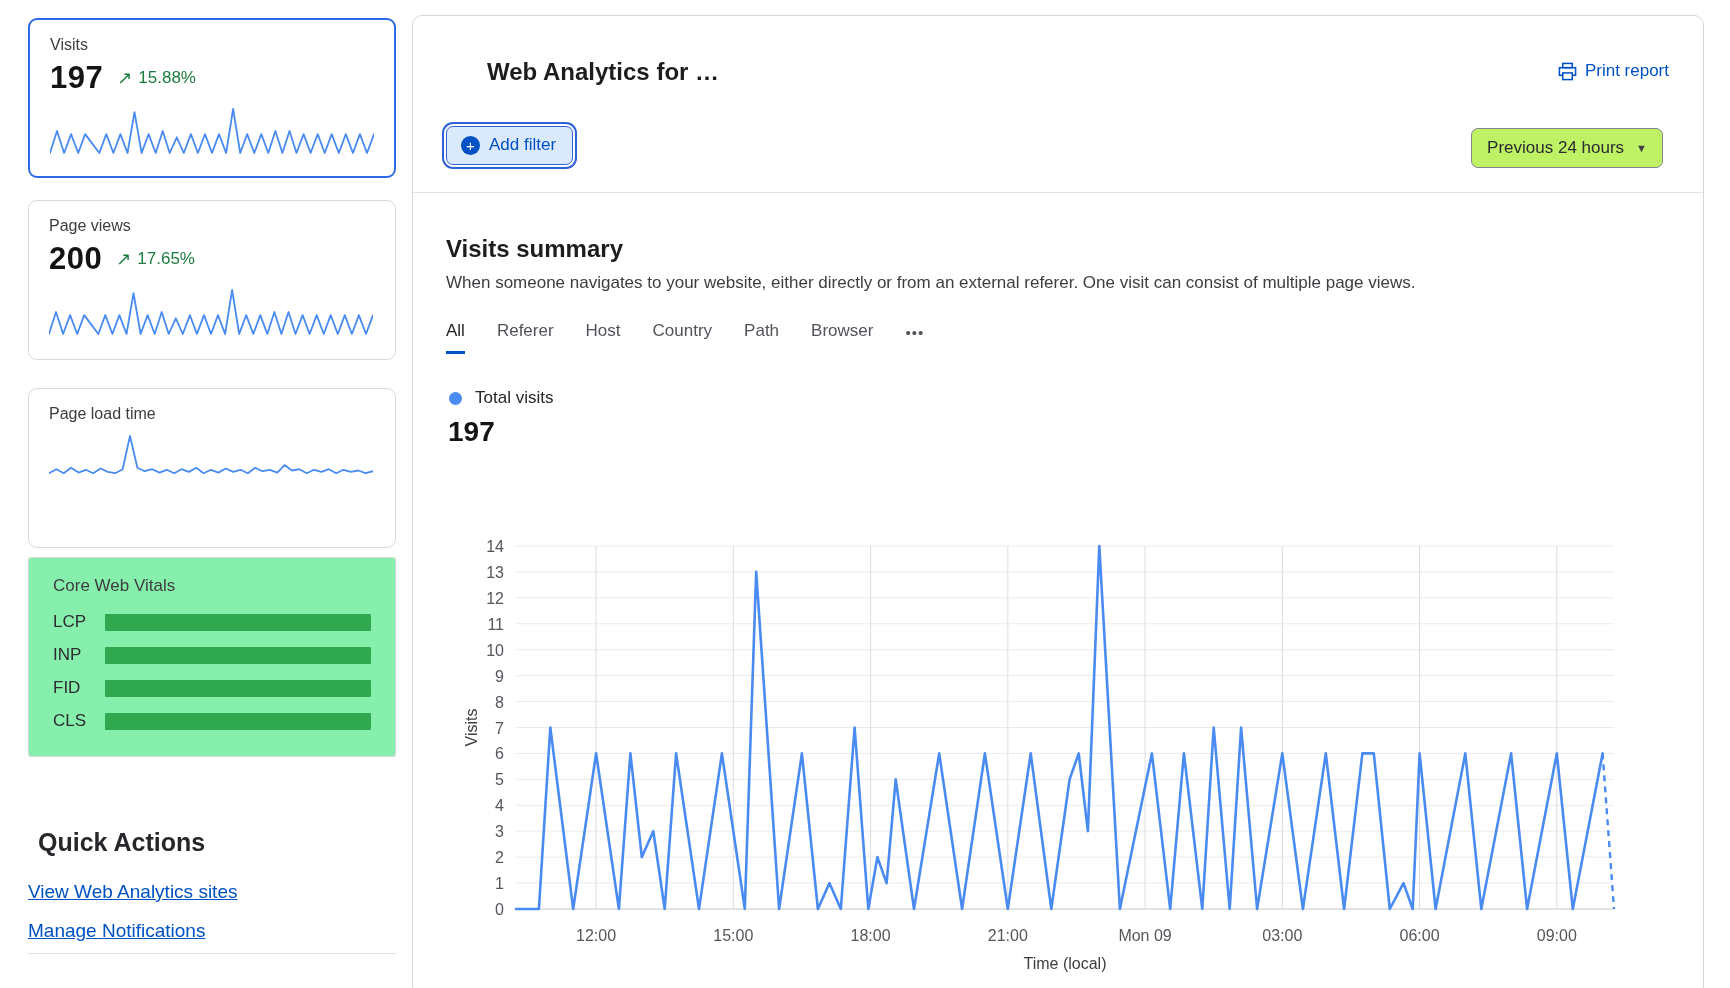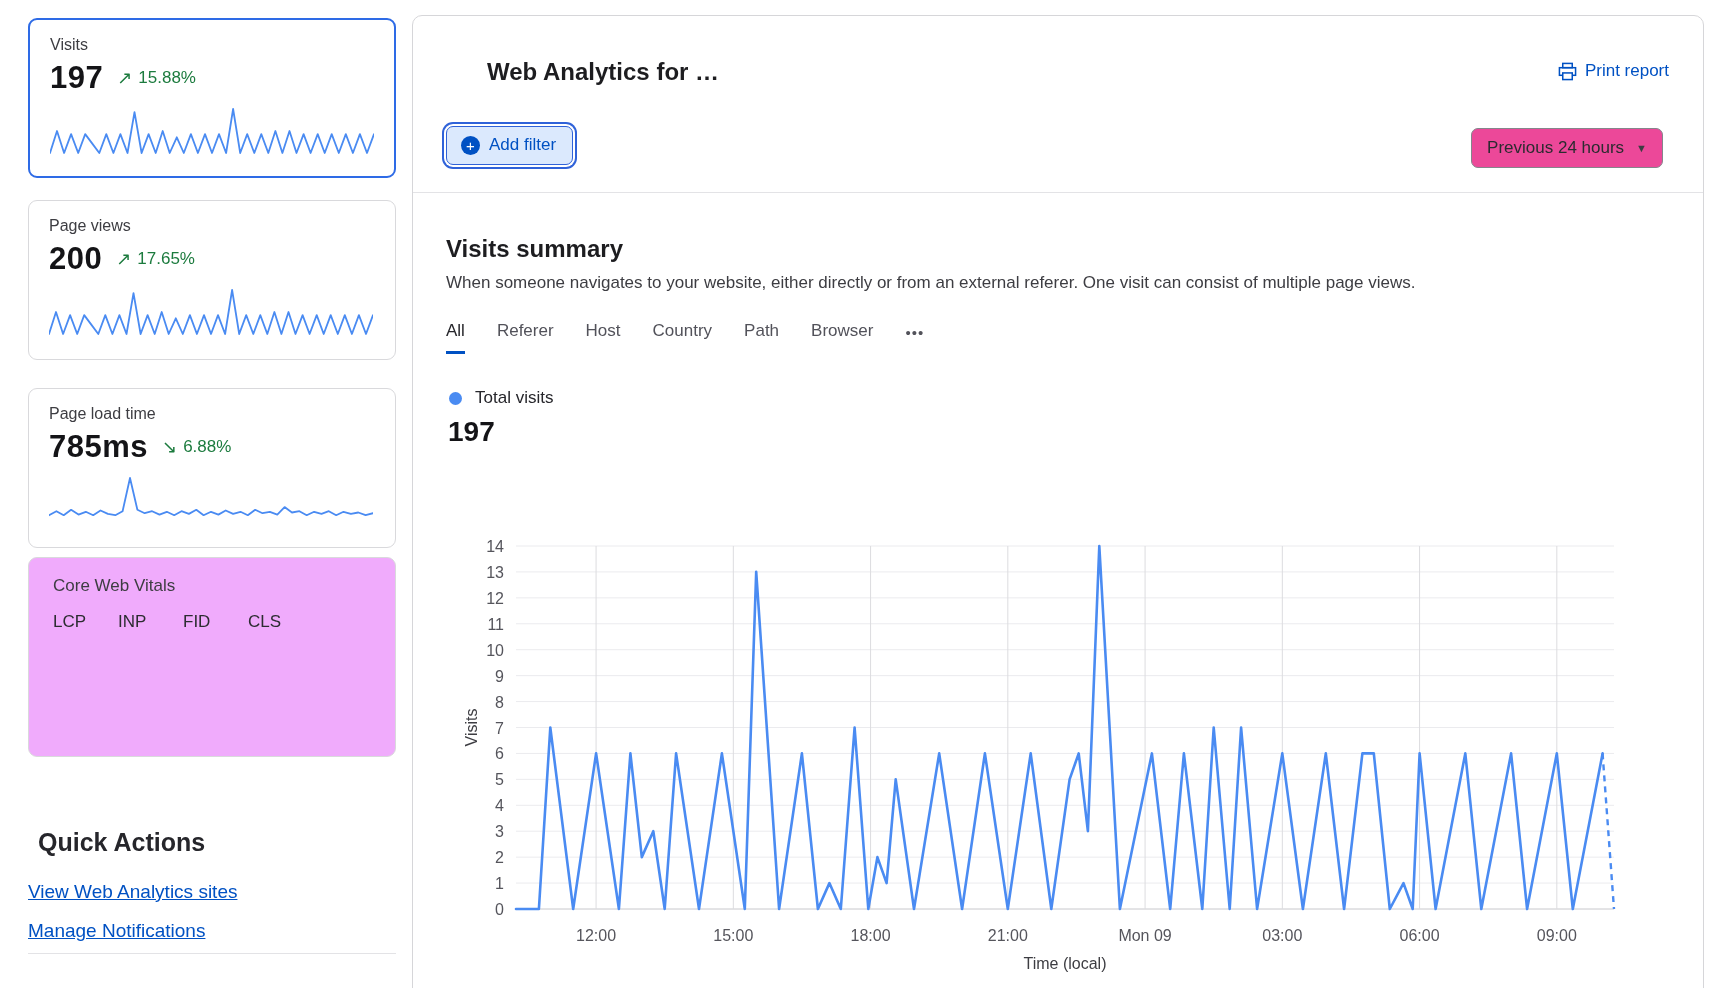--- a/index.html
+++ b/index.html
@@ -12,23 +12,23 @@
                  background:#fff; border:1px solid #d9d9dc; border-radius:9px; padding:16px 20px 12px 20px; }
   .metric-card.selected { border:2px solid #2e6be6; }
   .metric-label { font-size:16px; color:#3d3d42; }
   .metric-row { display:flex; align-items:center; gap:14px; margin-top:6px; }
   .metric-value { font-size:31px; font-weight:bold; color:#141417; letter-spacing:.5px; }
   .metric-trend { font-size:17px; color:#1c7b3e; display:flex; align-items:center; gap:6px; }
   .trend-arrow { font-size:18px; }
   .spark-wrap { margin-top:8px; }
 
   .cwv-card { position:absolute; left:0; top:557px; width:368px; height:200px;
-              background:#f0abfc; border:1px solid #d9d9dc; border-radius:9px; padding:18px 24px; }
+              background:#86efac; border:1px solid #d9d9dc; border-radius:3px; padding:18px 24px; }
   .cwv-title { font-size:17px; color:#3d3d42; }
-  .cwv-rows { margin-top:16px; display:flex; flex-direction:row; gap:13px; }
+  .cwv-rows { margin-top:16px; display:flex; flex-direction:column; gap:13px; }
   .cwv-row { display:flex; align-items:center; }
   .cwv-label { width:52px; font-size:17px; color:#2c2c31; }
   .cwv-bar { flex:1; height:17px; background:#2fa84f; border-radius:1px; }
 
   .qa-title { position:absolute; left:10px; top:828px; font-size:25px; font-weight:bold; color:#26262b; }
   .qa-link { position:absolute; left:0; font-size:19px; color:#0051c3; text-decoration:underline; cursor:pointer; }
   #qa-link-0 { top:881px; }
   #qa-link-1 { top:920px; }
   .sidebar-divider { position:absolute; left:0; top:953px; width:368px; height:1px; background:#e3e3e6; }
 
@@ -42,21 +42,21 @@
                   color:#0051c3; font-size:17px; cursor:pointer; }
 
   #add-filter { position:absolute; left:33px; top:110px; display:flex; align-items:center; gap:9px;
                 background:#dbe9fd; color:#0051c3; font-size:17px;
                 border:1px solid #2f62d9; border-radius:7px; padding:8px 16px 9px 14px; cursor:pointer;
                 box-shadow:0 0 0 2px #ffffff, 0 0 0 4px #2f62d9; }
   .plus-icon { width:19px; height:19px; border-radius:50%; background:#0051c3; color:#fff;
                display:flex; align-items:center; justify-content:center; font-size:15px; line-height:1; }
 
   #time-range { position:absolute; right:40px; top:112px; display:flex; align-items:center; gap:12px;
-                background:#ec4899; border:1px solid #85858c; border-radius:7px; padding:9px 15px;
+                background:#bef264; border:1px solid #85858c; border-radius:7px; padding:9px 15px;
                 font-size:17px; color:#2b2b30; cursor:pointer; }
   .caret-down { font-size:11px; color:#3d3d42; }
 
   .header-divider { position:absolute; left:0; top:176px; width:100%; height:1px; background:#e3e3e6; }
 
   #visits-summary-title { top:219px; font-size:24px; font-weight:bold; color:#1d1d20; }
   #visits-summary-desc { top:257px; font-size:17px; color:#3d3d42; }
 
   #tabs { position:absolute; left:33px; top:305px; display:flex; gap:32px; font-size:17px; color:#52525a;text-align:right; }
   .tab { padding-bottom:10px; cursor:pointer; }
@@ -104,27 +104,20 @@
     </div>
     <div class="spark-wrap">
       <svg class="spark" width="324" height="52" viewBox="0 0 324 52">
           <polyline points="0.0,49.0 7.0,27.0 14.1,49.0 21.1,30.1 28.2,49.0 35.2,30.1 42.3,39.6 49.3,49.0 56.3,30.1 63.4,49.0 70.4,30.1 77.5,49.0 84.5,8.1 91.6,49.0 98.6,30.1 105.7,49.0 112.7,27.0 119.7,49.0 126.8,33.3 133.8,49.0 140.9,30.1 147.9,49.0 155.0,30.1 162.0,49.0 169.0,30.1 176.1,49.0 183.1,5.0 190.2,49.0 197.2,30.1 204.3,49.0 211.3,30.1 218.3,49.0 225.4,27.0 232.4,49.0 239.5,27.0 246.5,49.0 253.6,30.1 260.6,49.0 267.7,30.1 274.7,49.0 281.7,30.1 288.8,49.0 295.8,30.1 302.9,49.0 309.9,30.1 317.0,49.0 324.0,30.1" fill="none" stroke="#4a8bf2" stroke-width="1.8" stroke-linejoin="round" stroke-linecap="round"></polyline>
         </svg>
     </div>
   </div>
 
   <div class="metric-card" style="top:388px;">
     <div class="metric-label">Page load time</div>
-    <div class="metric-row">
-      <span class="metric-value">785ms</span>
-      <span class="metric-trend">
-        <span class="trend-arrow">↘</span>
-        <span>6.88%</span>
-      </span>
-    </div>
     <div class="spark-wrap">
       <svg class="spark" width="324" height="52" viewBox="0 0 324 52">
           <polyline points="0.0,42.2 7.4,38.2 14.7,42.2 22.1,36.8 29.5,41.6 36.8,38.8 44.2,42.2 51.5,37.5 58.9,40.9 66.3,42.2 73.6,38.2 81.0,5.0 88.4,36.8 95.7,40.2 103.1,38.2 110.5,41.6 117.8,38.8 125.2,42.2 132.5,38.2 139.9,40.9 147.3,36.8 154.6,42.2 162.0,38.8 169.4,41.6 176.7,37.5 184.1,40.9 191.5,38.8 198.8,42.2 206.2,36.8 213.5,40.2 220.9,38.8 228.3,41.6 235.6,34.1 243.0,39.5 250.4,38.2 257.7,42.2 265.1,38.8 272.5,40.9 279.8,38.2 287.2,42.2 294.5,38.8 301.9,40.9 309.3,39.5 316.6,42.2 324.0,40.2" fill="none" stroke="#4a8bf2" stroke-width="1.8" stroke-linejoin="round" stroke-linecap="round"></polyline>
         </svg>
     </div>
   </div>
 
   <div class="cwv-card">
     <div class="cwv-title">Core Web Vitals</div>
     <div class="cwv-rows">

